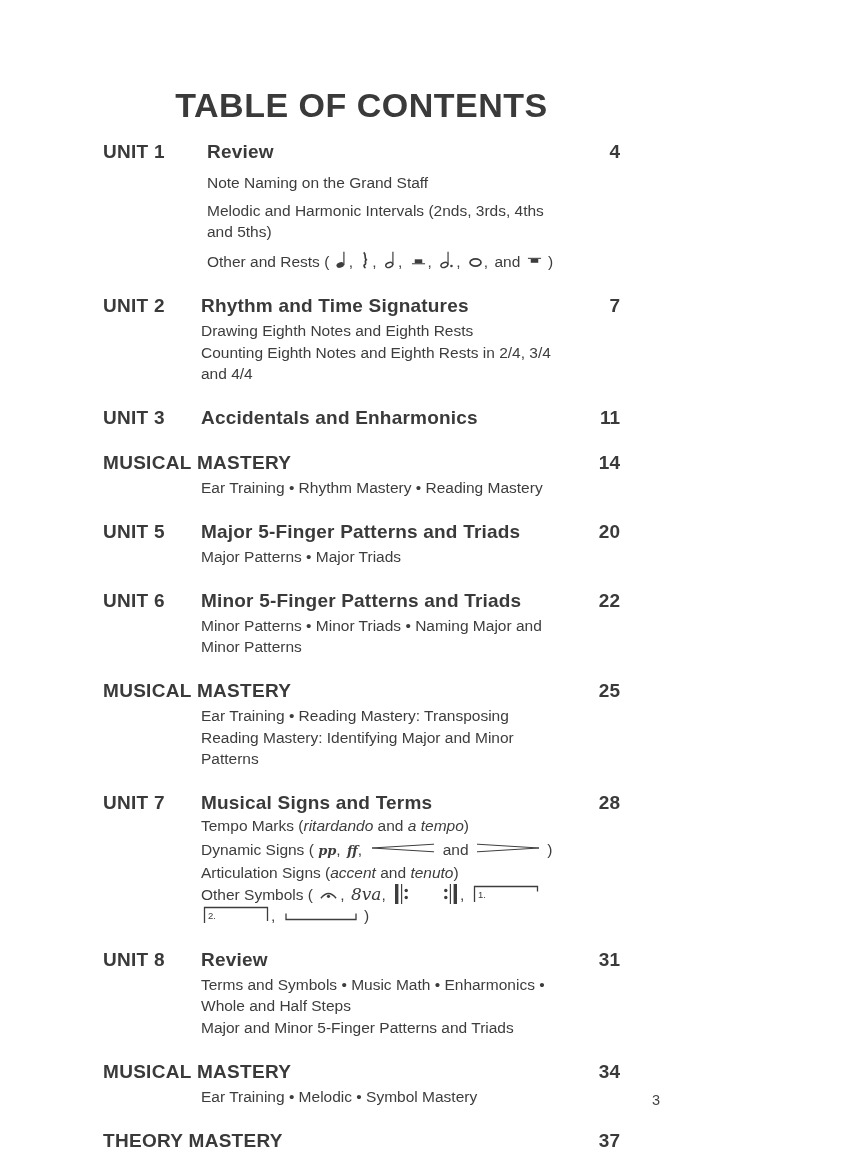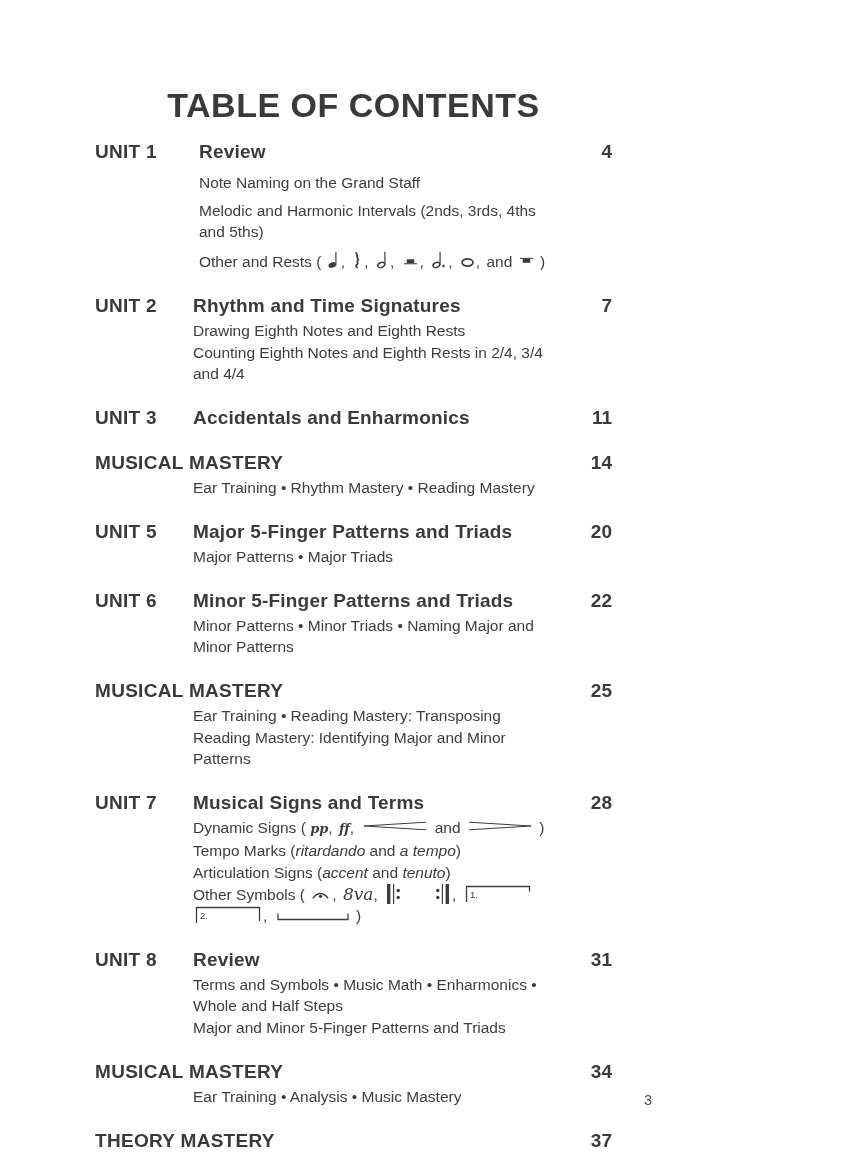--- a/index.html
+++ b/index.html
@@ -3,20 +3,21 @@
 <meta charset="utf-8">
 <style>
   html,body { margin:0; padding:0; background:#ffffff; }
   .page {
     position:relative;
     width:708px; height:1152px;
     background:#ffffff;
     font-family:"Liberation Sans", sans-serif;
     color:#3a3a3a;
     overflow:hidden;
+    padding-left:8px;
   }
   .content { padding:86px 96px 0 95px; }
   .toc-title {
     margin:0;
     text-align:center;
     font-size:34px;
     font-weight:700;
     letter-spacing:0.5px;
     line-height:38px;
     color:#3a3a3a;
@@ -175,35 +176,35 @@
         <div class="mastery-title">MUSICAL MASTERY</div>
         <div class="page-num">25</div>
         <div class="sub firstline">Ear Training • Reading Mastery: Transposing</div>
         <div class="sub">Reading Mastery: Identifying Major and Minor Patterns</div>
       </div>
 
       <div class="section">
         <div class="unit-label">UNIT 7</div>
         <div class="sec-title">Musical Signs and Terms</div>
         <div class="page-num">28</div>
+        <div class="sub">
+          <span>Tempo Marks (</span><span class="it">ritardando</span><span> and </span><span class="it">a tempo</span><span>)</span>
+        </div>
         <div class="sub firstline symline">
           <span>Dynamic Signs (</span>
           <span class="dyn">pp</span><span class="cm">,</span>
           <span class="dyn">ff</span><span class="cm">,</span>
           <svg class="hairpin" width="66" height="10" viewBox="0 0 66 10">
               <path d="M2 5 L64 1.2 M2 5 L64 8.8" fill="none" stroke="currentColor" stroke-width="1"></path>
             </svg>
           <span>and</span>
           <svg class="hairpin" width="66" height="10" viewBox="0 0 66 10">
               <path d="M2 1.2 L64 5 M2 8.8 L64 5" fill="none" stroke="currentColor" stroke-width="1"></path>
             </svg>
           <span>)</span>
-        </div>
-        <div class="sub">
-          <span>Tempo Marks (</span><span class="it">ritardando</span><span> and </span><span class="it">a tempo</span><span>)</span>
         </div>
         <div class="sub">
           <span>Articulation Signs (</span><span class="it">accent</span><span> and </span><span class="it">tenuto</span><span>)</span>
         </div>
         <div class="sub symline">
           <span>Other Symbols (</span>
           <svg class="fermata" width="19" height="12" viewBox="0 0 20 12">
               <path d="M2 10.5 Q10 0.5 18 10.5" fill="none" stroke="currentColor" stroke-width="1.4"></path>
               <circle cx="10" cy="8.4" r="1.7" fill="currentColor"></circle>
             </svg><span class="cm">,</span>
@@ -237,21 +238,21 @@
         <div class="unit-label">UNIT 8</div>
         <div class="sec-title">Review</div>
         <div class="page-num">31</div>
         <div class="sub firstline">Terms and Symbols • Music Math • Enharmonics • Whole and Half Steps</div>
         <div class="sub">Major and Minor 5-Finger Patterns and Triads</div>
       </div>
 
       <div class="section">
         <div class="mastery-title">MUSICAL MASTERY</div>
         <div class="page-num">34</div>
-        <div class="sub firstline">Ear Training • Analysis • Music Mastery</div>
+        <div class="sub firstline">Ear Training • Melodic • Symbol Mastery</div>
       </div>
 
       <div class="section">
         <div class="mastery-title">THEORY MASTERY</div>
         <div class="page-num">37</div>
         <div class="sub firstline">Review Test • Ear Training</div>
       </div>
 
     </div>
   </div>

